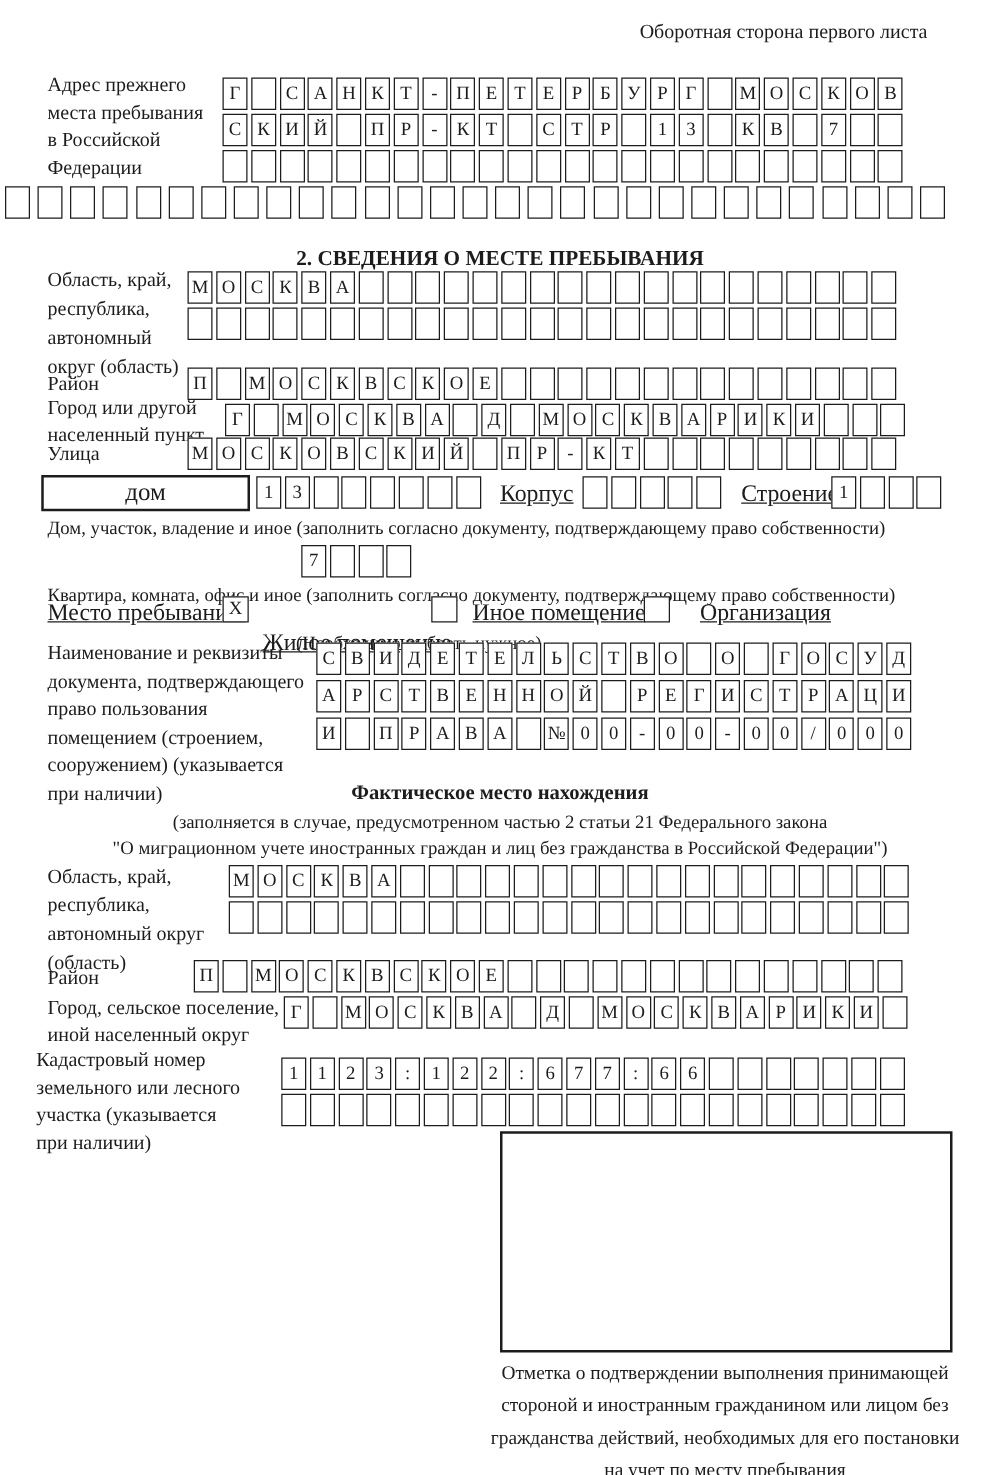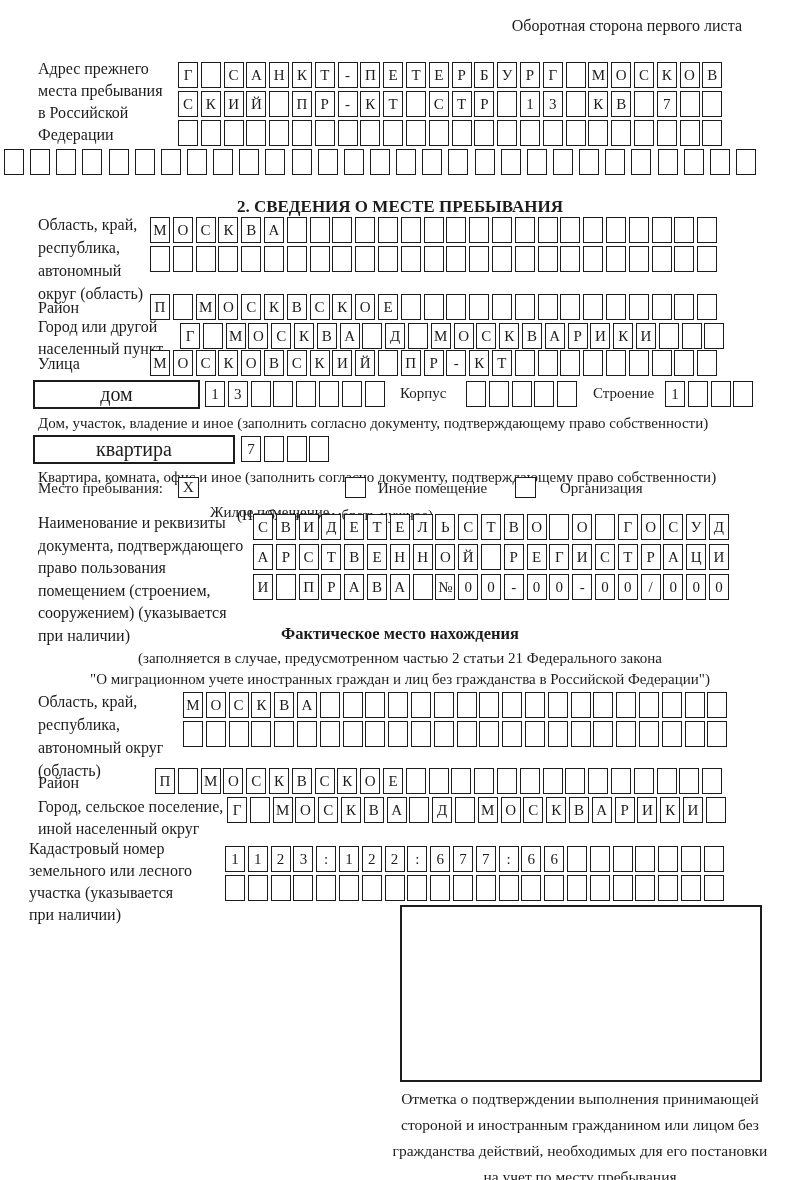--- a/index.html
+++ b/index.html
@@ -10,21 +10,21 @@
   .note{font-size:15px;line-height:21px;}
   .center{text-align:center;width:800px;left:0;}
   .bold{font-weight:bold;}
   .boxrow{position:absolute;display:flex;gap:2.8px;}
   .boxrow .cell{width:18px;height:24px;border:1.5px solid #1c1c1c;display:flex;
         align-items:center;justify-content:center;font-size:15px;flex:0 0 auto;
         background:#fff;}
   .spread{justify-content:space-between;gap:0;}
   .bigbox{position:absolute;border:2px solid #1c1c1c;display:flex;align-items:center;
         justify-content:center;font-size:20px;background:#fff;}
-  .inline-lbl{position:absolute;font-size:15px;}
+  .inline-lbl{position:absolute;font-size:19px;text-decoration:underline;}
   .checkbox{position:absolute;width:19px;height:19px;border:1.6px solid #1c1c1c;
         display:flex;align-items:center;justify-content:center;font-size:15px;background:#fff;}
   .stamp{position:absolute;border:2px solid #1c1c1c;background:#fff;}
   .prewrap{white-space:pre-line;}
 </style>
 </head>
 <body>
 
 <div id="page">
 
@@ -313,21 +313,20 @@
     </div>
   <div class="inline-lbl" style="left:593px;top:385px;">Строение</div>
   <div class="boxrow" style="left:665px;top:381px;">
       <span class="cell">1</span>
       <span class="cell"></span>
       <span class="cell"></span>
       <span class="cell"></span>
     </div>
   <div class="abs note" style="left:38px;top:413px;">Дом, участок, владение и иное (заполнить согласно документу, подтверждающему право собственности)</div>
 
-  <div class="bigbox" style="left:33px;top:435px;width:198px;height:25px;">квартира</div>
   <div class="boxrow" style="left:241px;top:436px;">
       <span class="cell">7</span>
       <span class="cell"></span>
       <span class="cell"></span>
       <span class="cell"></span>
     </div>
   <div class="abs note" style="left:38px;top:467px;">Квартира, комната, офис и иное (заполнить согласно документу, подтверждающему право собственности)</div>
 
   <div class="inline-lbl" style="left:38px;top:480px;">Место пребывания:</div>
   <div class="checkbox" style="left:178px;top:477px;">X</div>

